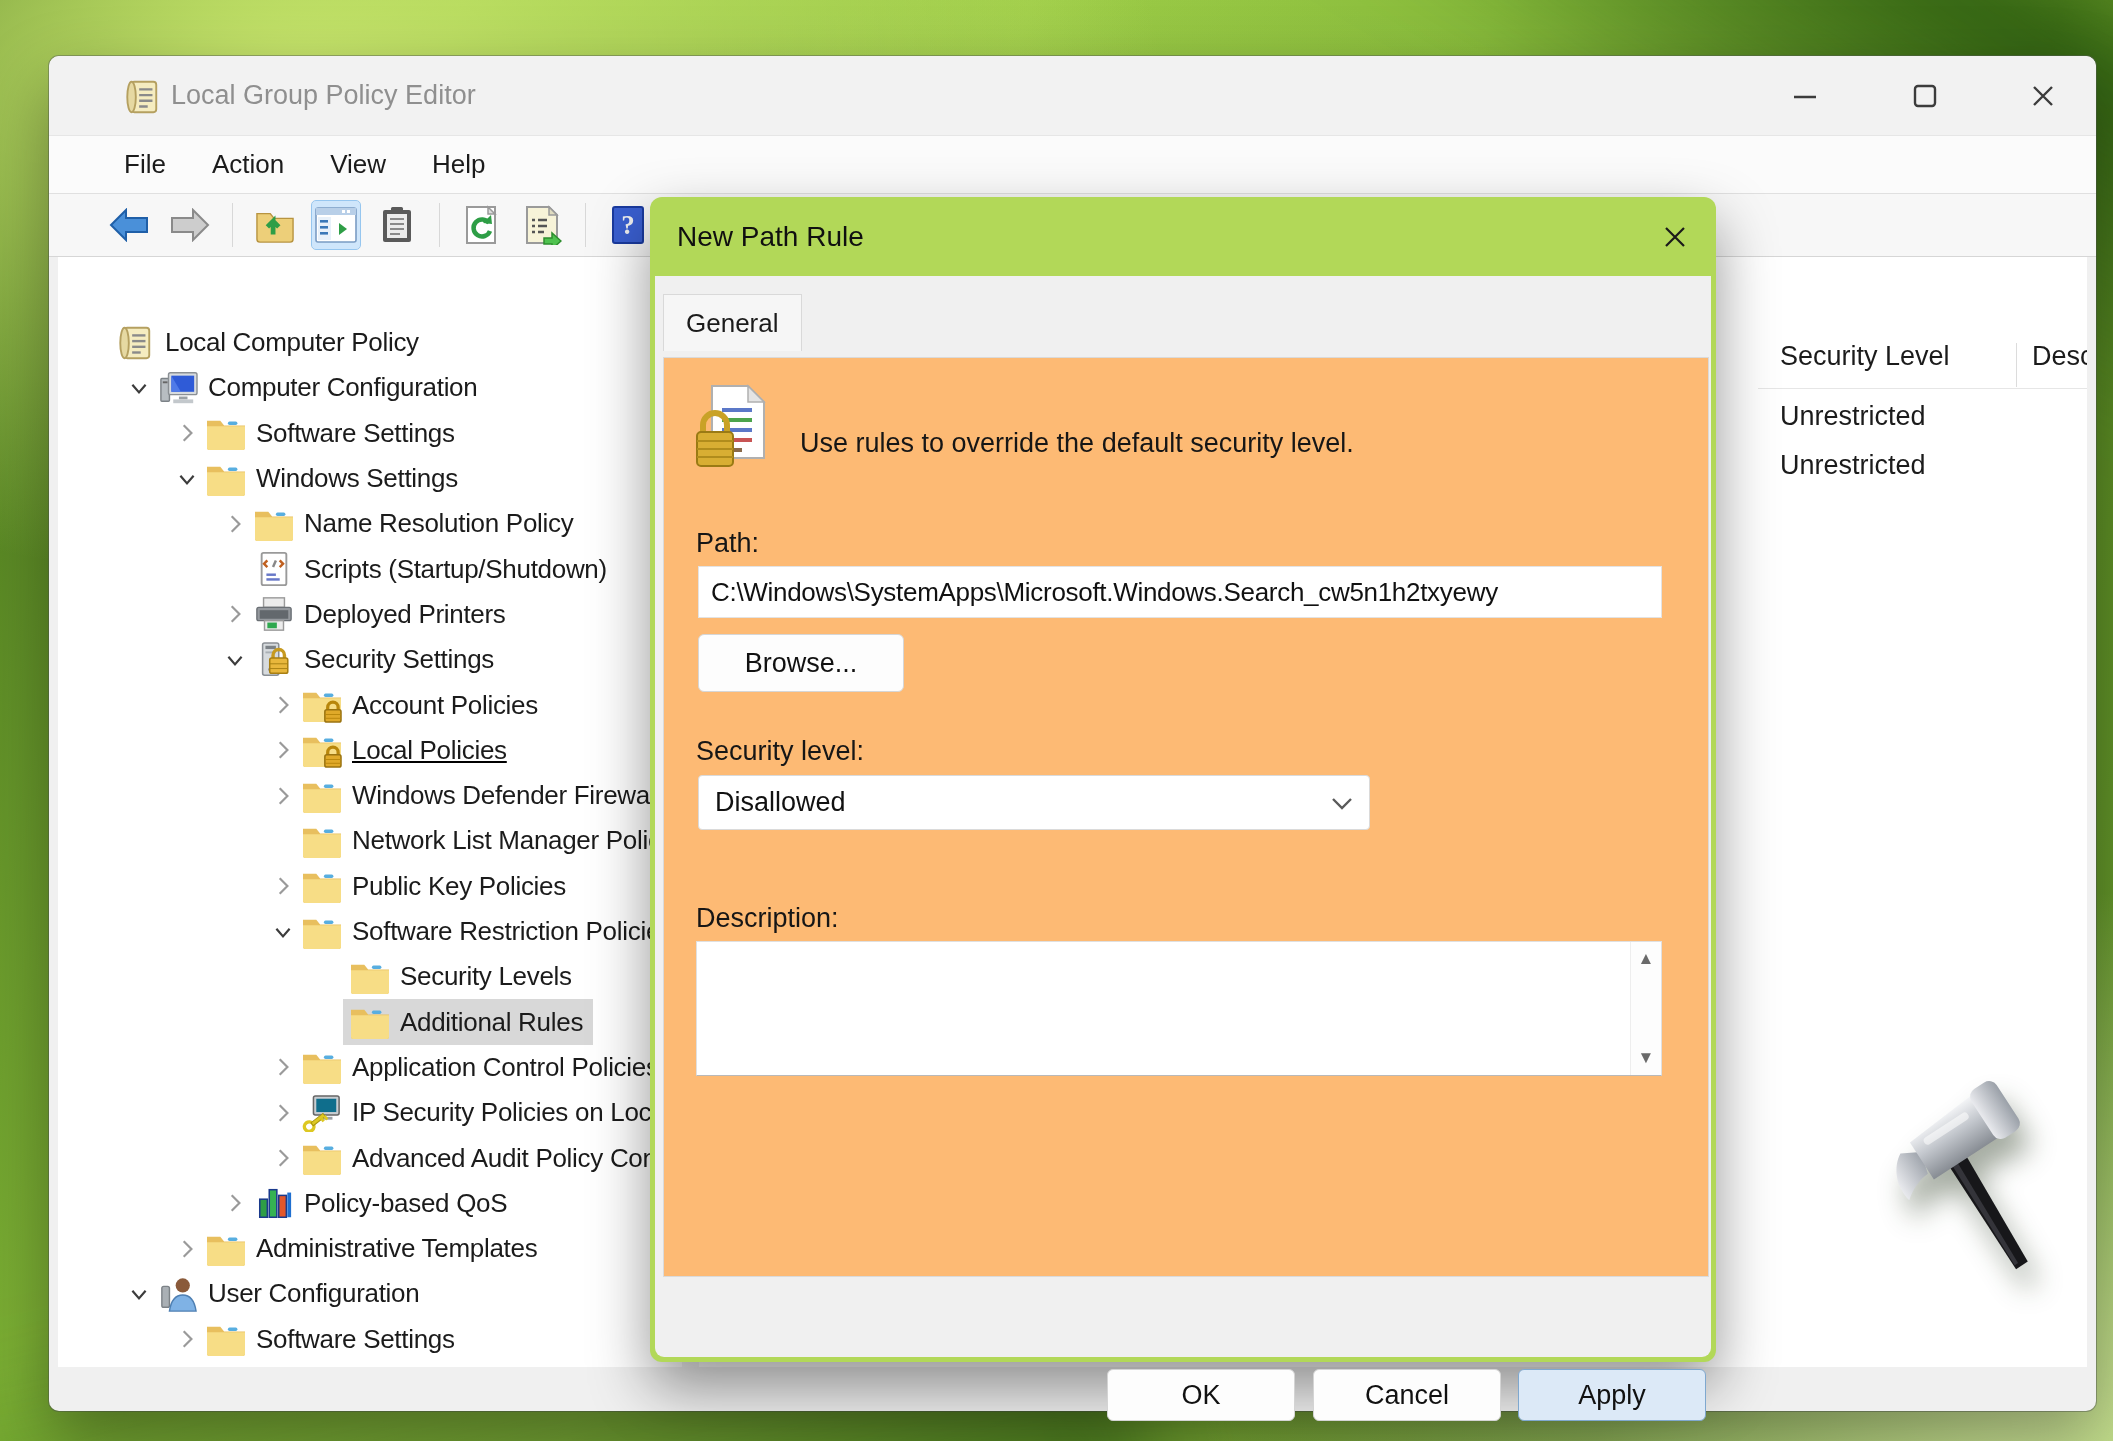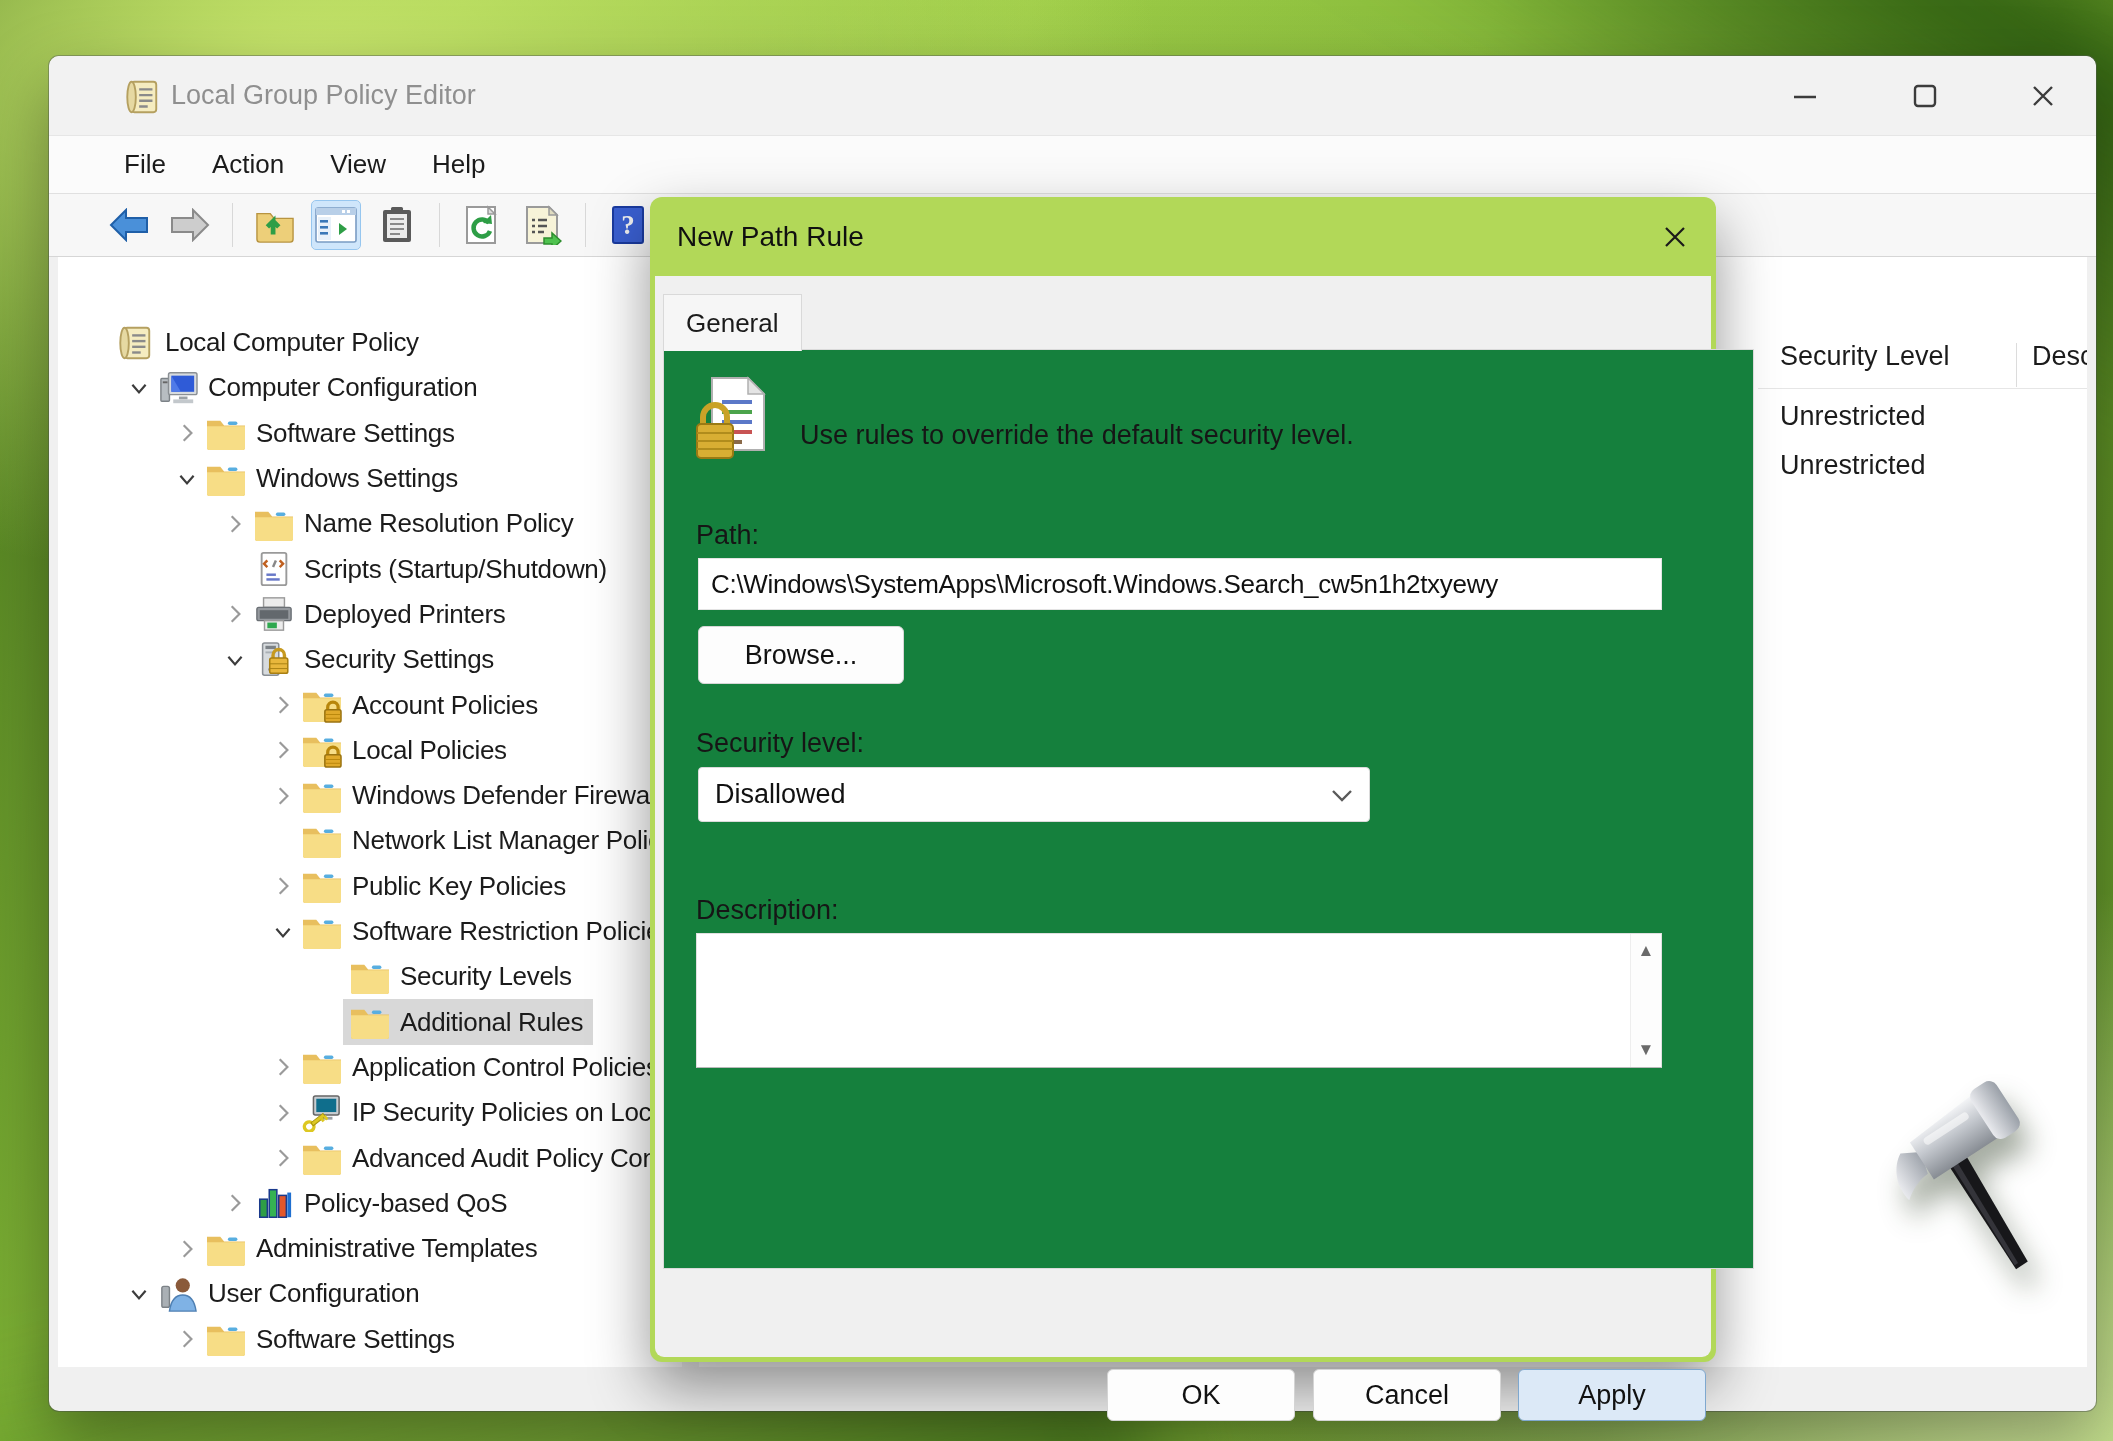--- a/index.html
+++ b/index.html
@@ -52,21 +52,21 @@
   .list-row{position:absolute;font-size:27px;color:#1b1b1b;white-space:nowrap;}
   
   #dlg{position:absolute;left:650px;top:197px;width:1066px;height:1165px;background:#b2d858;
     border-radius:12px;box-shadow:0 26px 60px rgba(0,0,0,.42);z-index:40;}
   #dlg-title{position:absolute;left:0;top:0;right:0;height:79px;}
   #dlg-title-text{position:absolute;left:27px;top:0;line-height:79px;font-size:28px;color:#101010;}
   #dlg-close{position:absolute;right:20px;top:19px;width:42px;height:42px;display:flex;align-items:center;justify-content:center;}
   #dlg-body{position:absolute;left:5px;right:5px;top:79px;bottom:5px;background:#f0f0f0;border-radius:0 0 9px 9px;}
   #dlg-tab{position:absolute;left:8px;top:18px;height:56px;padding:0 22px;background:#f6f6f6;
     border:1px solid #d9d9d9;border-bottom:none;display:flex;align-items:center;font-size:26px;color:#1b1b1b;z-index:2;}
-  #dlg-panel{position:absolute;left:8px;top:73px;width:1044px;height:918px;background:#15803d;border:1px solid #dadada;z-index:1;padding-left:45px;}
+  #dlg-panel{position:absolute;left:8px;top:81px;width:1044px;height:918px;background:#fdba74;border:1px solid #dadada;z-index:1;}
   #dlg-ico{position:absolute;left:30px;top:26px;width:78px;height:88px;}
   #dlg-info{position:absolute;left:136px;top:70px;font-size:27px;color:#161616;}
   .fld-label{position:absolute;left:32px;font-size:27px;color:#161616;}
   #path-input{position:absolute;left:34px;top:208px;width:938px;height:50px;background:#fff;
     border:1px solid #e3e3e3;font-family:"Liberation Sans",sans-serif;font-size:26px;color:#111;padding:0 12px;letter-spacing:-.3px;}
   #browse-btn{position:absolute;left:34px;top:276px;width:206px;height:58px;background:#fdfdfd;
     border:1.5px solid #d6d6d6;border-radius:6px;font-family:"Liberation Sans",sans-serif;font-size:27px;color:#111;}
   #sec-select{position:absolute;left:34px;top:417px;width:638px;height:53px;background:#fff;
     border:1px solid #dadada;border-radius:4px;display:flex;align-items:center;font-size:27px;color:#111;padding:0 16px;justify-content:space-between;}
   #desc-box{position:absolute;left:32px;top:583px;width:964px;height:133px;background:#fff;border:1px solid #e0e0e0;border-bottom:1px solid #b9b9b9;}
@@ -401,21 +401,21 @@
                   <rect x="24" y="8" width="10" height="3.5" rx="1.7" fill="#58aee0"></rect>
                   <path d="M28 26 v-3.5 a5.5 5.5 0 0 1 11 0 V26" fill="none" stroke="#b8860b" stroke-width="3.4"></path>
                   <rect x="25" y="25" width="17" height="13" rx="2" fill="#e0a929" stroke="#9a7310" stroke-width="1.6"></rect>
                   <line x1="25" y1="30" x2="42" y2="30" stroke="#b8860b"></line>
                   <line x1="25" y1="34" x2="42" y2="34" stroke="#b8860b"></line>
                 </svg>
               </span>
               <span class="tlabel">Account Policies</span>
             </span>
           </div>
-          <div class="tree-row" style="padding-left: 156px;">
+          <div class="tree-row" style="padding-left: 156px; text-decoration: underline;">
             <span class="chev">
               <svg width="22" height="22" viewBox="0 0 20 20">
                 <path d="M7 3 l7 7 -7 7" fill="none" stroke="#9a9a9a" stroke-width="2"></path>
               </svg>
             </span>
             <span class="tsel">
               <span class="ticon">
                 <svg width="42" height="38" viewBox="0 0 44 40">
                   <path d="M2 7 h14 l4 5 h22 v23 a3 3 0 0 1 -3 3 H5 a3 3 0 0 1 -3 -3 z" fill="#e8bf5e"></path>
                   <path d="M2 13 h40 v22 a3 3 0 0 1 -3 3 H5 a3 3 0 0 1 -3 -3 z" fill="#f7dd86"></path>

